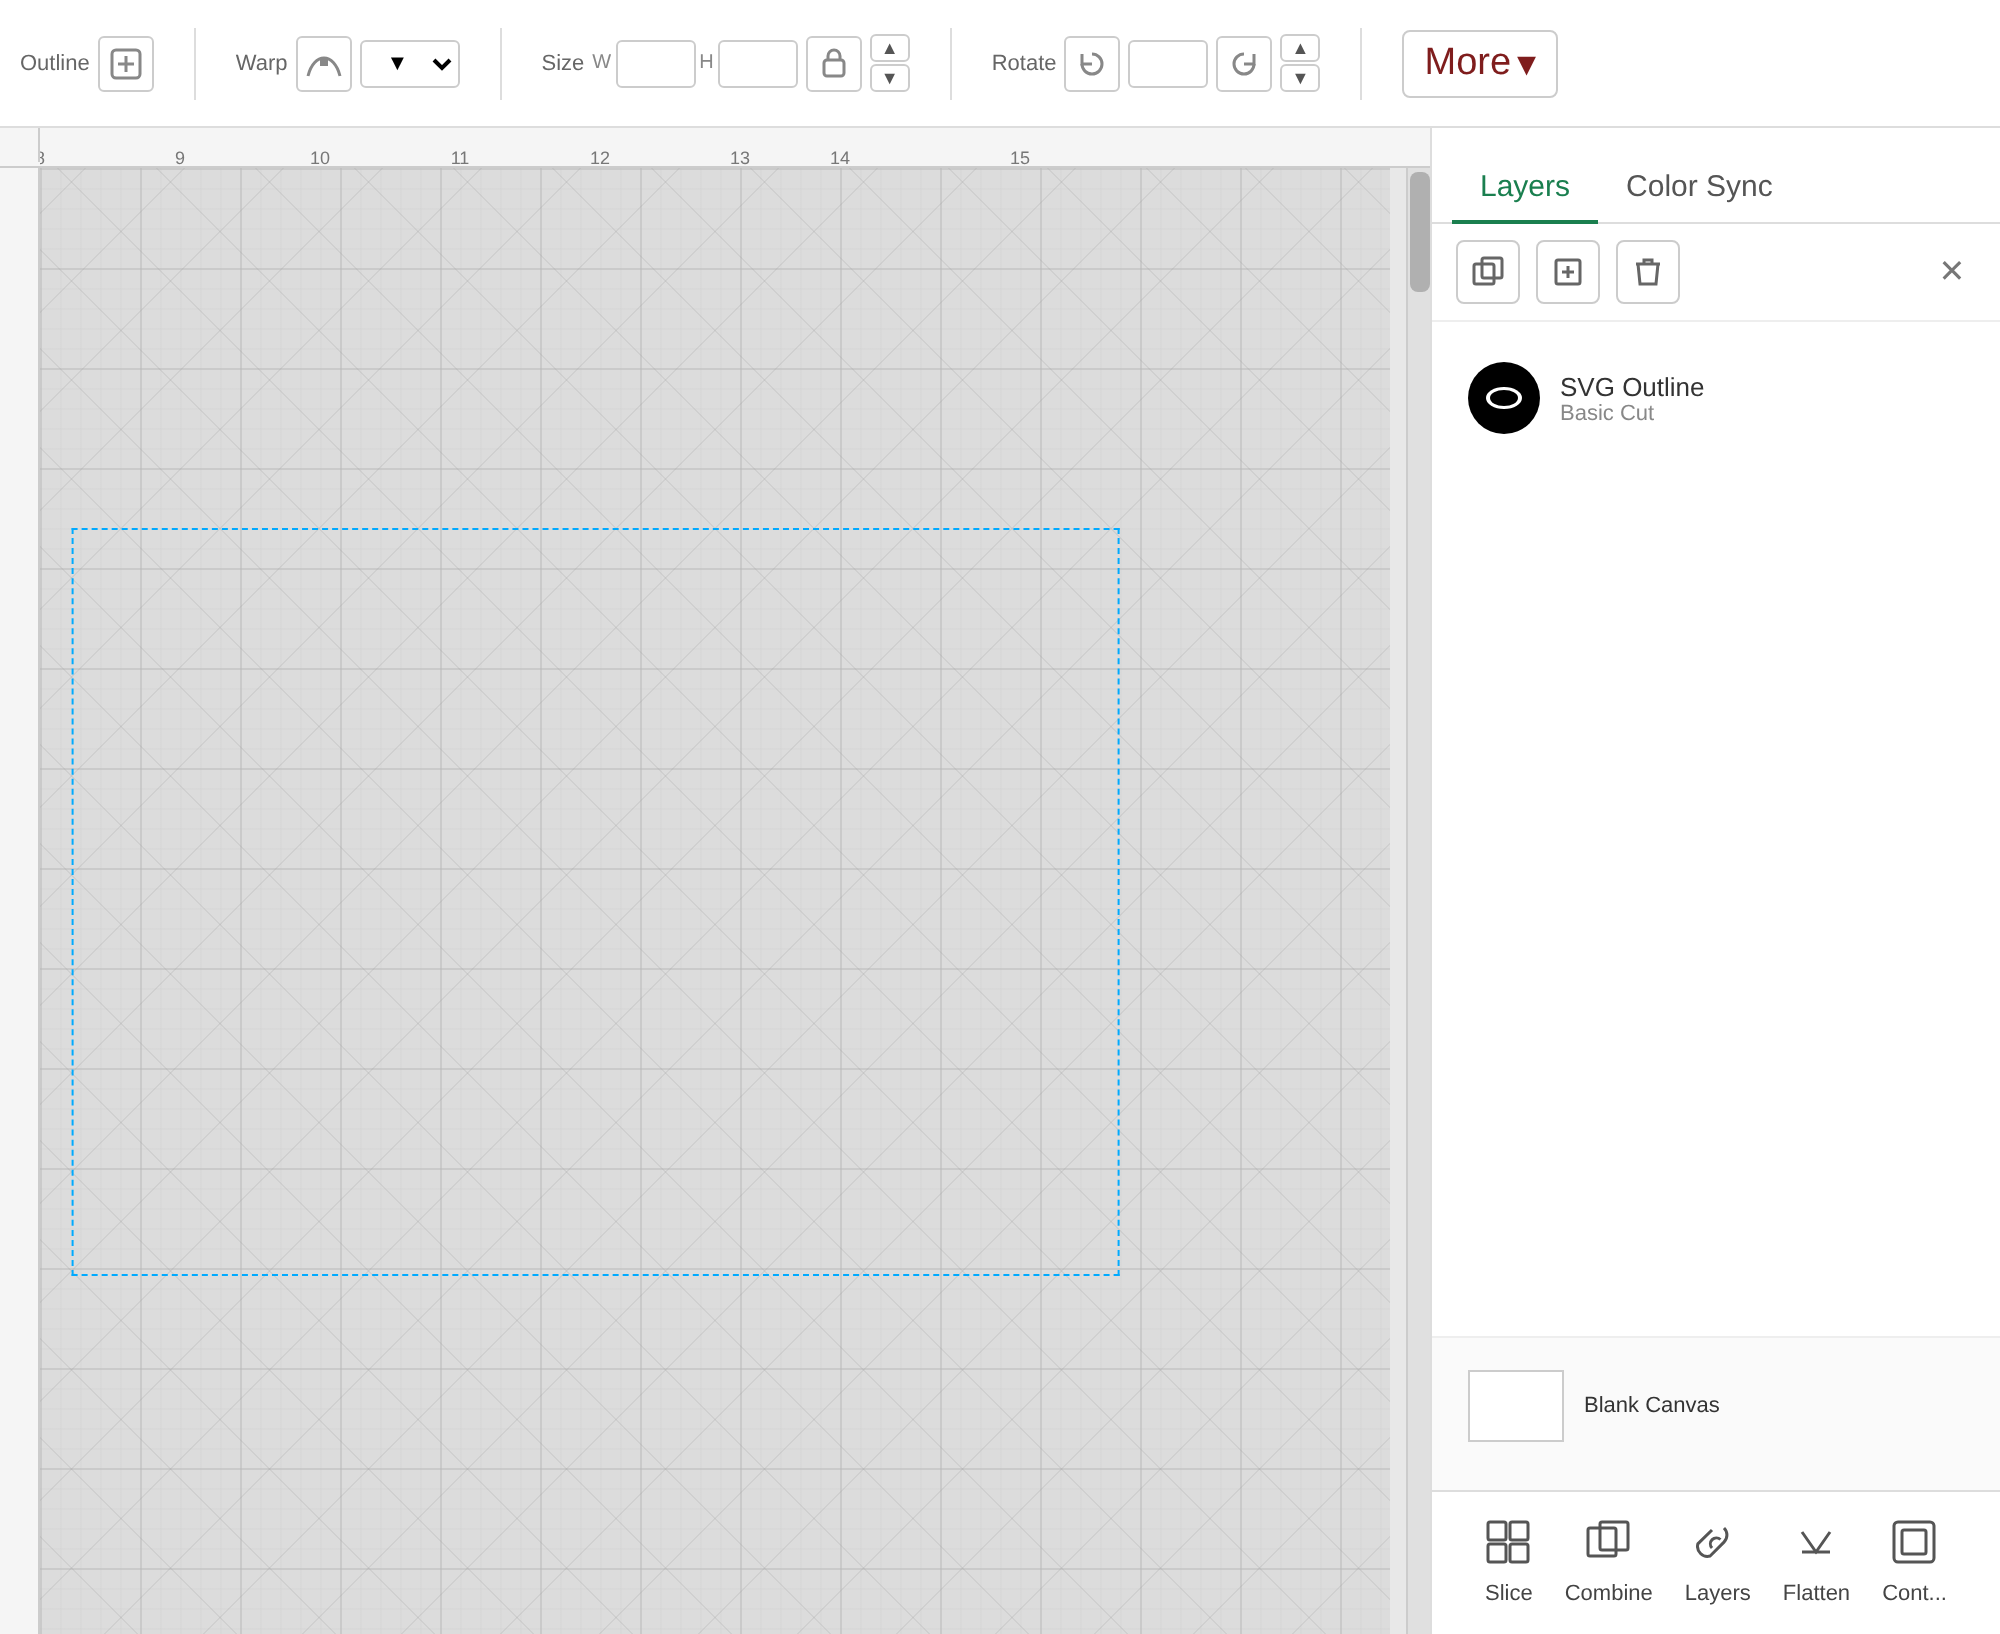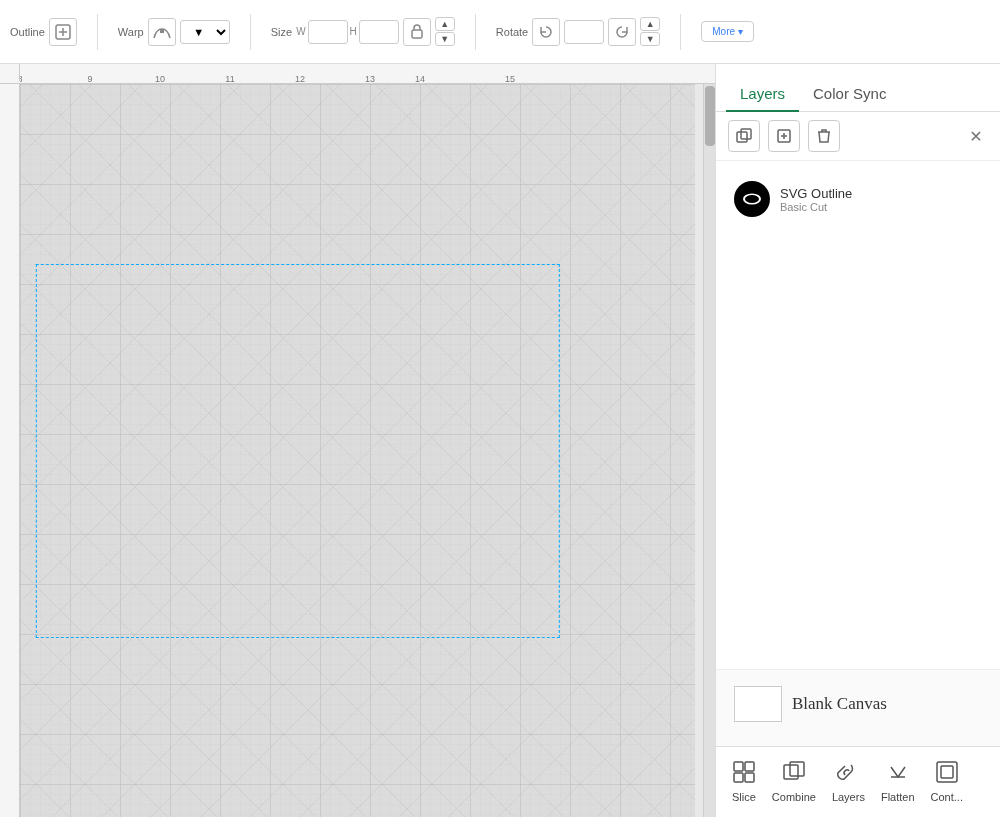--- a/index.html
+++ b/index.html
@@ -57,22 +57,22 @@
     }
     .more-btn {
       display: flex;
       align-items: center;
       gap: 3px;
       padding: 4px 10px;
       border: 1px solid #ccc;
       border-radius: 4px;
       background: #fff;
       cursor: pointer;
-      font-size: 10px;
-      color: #3b82f6;
+      font-size: 19px;
+      color: #7f1d1d;
     }
 
     
     .main-area {
       display: flex;
       flex: 1;
       overflow: hidden;
     }
 
     
@@ -289,29 +289,28 @@
       margin-bottom: 8px;
     }
     .blank-canvas-thumb {
       width: 48px;
       height: 36px;
       border: 1px solid #ccc;
       background: #fff;
       flex-shrink: 0;
     }
     .blank-canvas-label {
-      font-size: 17px;
+      font-size: 11px;
       color: #333;
-      font-family: Liberation Serif, serif;
     }
 
     
     .panel-actions {
       display: flex;
-      justify-content: flex-start;
+      justify-content: center;
       padding: 10px 8px;
       border-top: 1px solid #ddd;
       background: #fff;
     }
     .action-btn {
       display: flex;
       flex-direction: column;
       align-items: center;
       gap: 3px;
       cursor: pointer;

